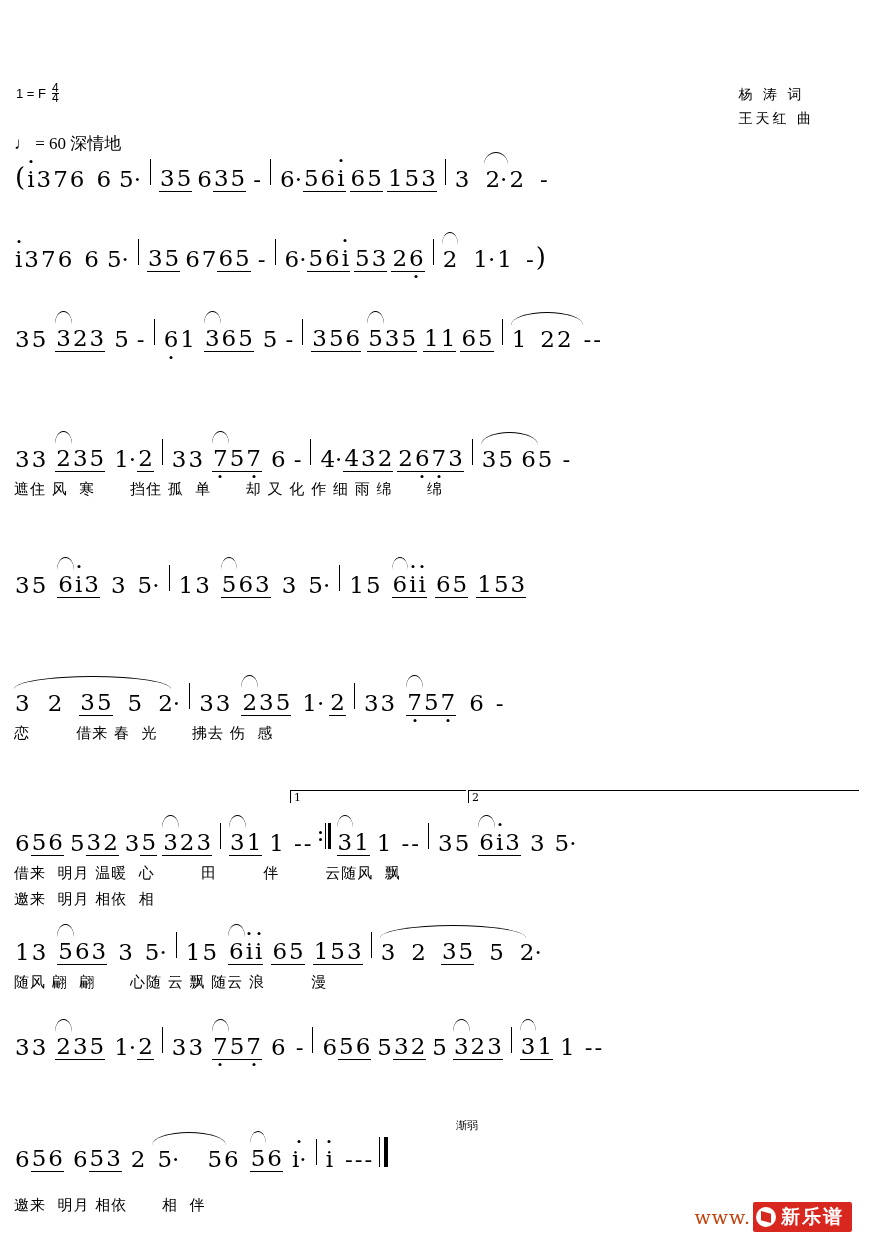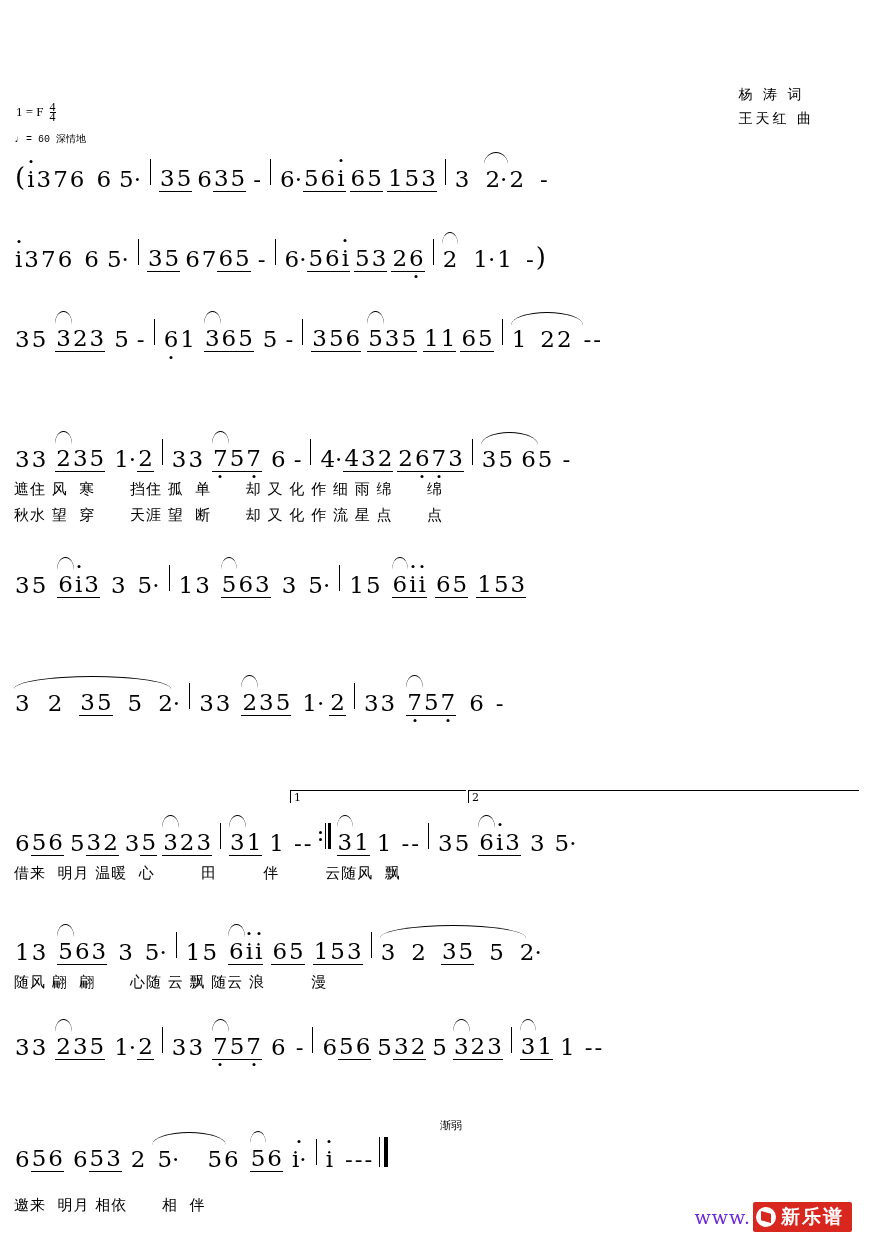--- a/index.html
+++ b/index.html
@@ -39,44 +39,44 @@
     right: 56px;
     text-align: left;
     font-family: "DejaVu Serif", serif;
     font-size: 14px;
     line-height: 24px;
     letter-spacing: 3px;
   }
   
   .keyblock {
     position: absolute;
-    top: 103px;
+    top: 85px;
     left: 16px;
-    font-family: Liberation Serif, serif;
+    font-family: Liberation Sans, sans-serif;
     font-size: 13px;
     line-height: 17px;
   }
   .keyblock .meter {
     display: inline-block;
     vertical-align: middle;
     text-align: center;
     line-height: 9px;
     font-size: 12px;
     margin-left: 6px;
     position: relative;
     top: -1px;
   }
   .keyblock .meter .num { display: block; }
   .keyblock .meter .den { display: block; border-top: 1px solid #000; }
   .tempo {
     position: absolute;
     top: 132px;
     left: 14px;
-    font-family: Liberation Mono, monospace;
-    font-size: 10px;
+    font-family: Liberation Serif, serif;
+    font-size: 17px;
     white-space: nowrap;
   }
   
   .system {
     position: absolute;
     left: 0;
     width: 870px;
   }
   .notes {
     position: relative;
@@ -149,21 +149,21 @@
   .watermark {
     position: absolute;
     right: 18px;
     bottom: 10px;
     display: flex;
     align-items: center;
     font-family: "DejaVu Serif", serif;
   }
   .watermark .www {
     font-size: 19px;
-    color: #6d28d9;
+    color: #c2410c;
     letter-spacing: 1px;
     margin-right: 2px;
   }
   .watermark .logo {
     display: flex;
     align-items: center;
     background: #d8271f;
     color: #fff;
     padding: 2px 8px 2px 3px;
     border-radius: 2px;
@@ -379,21 +379,20 @@
       <span class="tok under1 dot-dn">7</span>
       <span class="tok under1">3</span>
       <span class="barline"></span>
       <span class="tok slurwrap"><span class="slur" style="left:0;right:-40px;"></span>3</span>
       <span class="tok">5</span>
       <span class="tok" style="margin-left:6px">6</span>
       <span class="tok">5</span>
       <span class="tok" style="margin-left:8px">-</span>
     </div>
     <div class="lyricline" style="margin-top:4px">遮住 风  寒      挡住 孤  单      却 又 化 作 细 雨 绵      绵</div>
-    <div class="lyricline">秋水 望  穿      天涯 望  断      却 又 化 作 流 星 点      点</div>
   </div>
 
   <div class="system" style="top:558px;">
     <div class="notes">
       <span class="tok">3</span>
       <span class="tok">5</span>
       <span class="tok slurwrap under1" style="margin-left:10px"><span class="slur"></span>6</span>
       <span class="tok under1 dot-up">i</span>
       <span class="tok under1">3</span>
       <span class="tok" style="margin-left:10px">3</span>
@@ -438,20 +437,21 @@
       <span class="tok under1" style="margin-left:4px">2</span>
       <span class="barline"></span>
       <span class="tok">3</span>
       <span class="tok">3</span>
       <span class="tok slurwrap under1 dot-dn" style="margin-left:10px"><span class="slur"></span>7</span>
       <span class="tok under1">5</span>
       <span class="tok under1 dot-dn">7</span>
       <span class="tok" style="margin-left:12px">6</span>
       <span class="tok" style="margin-left:10px">-</span>
     </div>
+    <div class="lyricline" style="margin-top:4px">恋        借来 春  光      拂去 伤  感</div>
   </div>
 
   <div class="system" style="top:790px;">
     <div style="position:relative;height:26px;">
       <div class="repeat-bracket" style="left:290px; width:175px;"></div>
       <div class="ending" style="left:294px; top:1px;">1</div>
       <div class="repeat-bracket" style="left:468px; width:390px;"></div>
       <div class="ending" style="left:472px; top:1px;">2</div>
     </div>
     <div class="notes">
@@ -481,20 +481,21 @@
       <span class="barline"></span>
       <span class="tok">3</span>
       <span class="tok">5</span>
       <span class="tok slurwrap under1" style="margin-left:8px"><span class="slur"></span>6</span>
       <span class="tok under1 dot-up">i</span>
       <span class="tok under1">3</span>
       <span class="tok" style="margin-left:8px">3</span>
       <span class="tok" style="margin-left:8px">5·</span>
     </div>
     <div class="lyricline" style="margin-top:4px">借来  明月 温暖  心        田        伴        云随风  飘</div>
+    <div class="lyricline">邀来  明月 相依  相</div>
   </div>
 
   <div class="system" style="top:925px;">
     <div class="notes">
       <span class="tok">1</span>
       <span class="tok">3</span>
       <span class="tok slurwrap under1" style="margin-left:10px"><span class="slur"></span>5</span>
       <span class="tok under1">6</span>
       <span class="tok under1">3</span>
       <span class="tok" style="margin-left:10px">3</span>
@@ -552,21 +553,21 @@
       <span class="barline"></span>
       <span class="tok slurwrap under1"><span class="slur"></span>3</span>
       <span class="tok under1">1</span>
       <span class="tok" style="margin-left:6px">1</span>
       <span class="tok" style="margin-left:8px">-</span>
       <span class="tok">-</span>
     </div>
   </div>
 
   <div class="system" style="top:1120px;">
-    <div style="position:relative;height:12px;">
+    <div style="position:relative;height:12px;margin-left:16px;">
       <div class="small-label" style="left:440px; top:-2px;">渐弱</div>
     </div>
     <div class="notes">
       <span class="tok">6</span>
       <span class="tok under1">5</span>
       <span class="tok under1">6</span>
       <span class="tok" style="margin-left:8px">6</span>
       <span class="tok under1">5</span>
       <span class="tok under1">3</span>
       <span class="tok" style="margin-left:8px">2</span>

